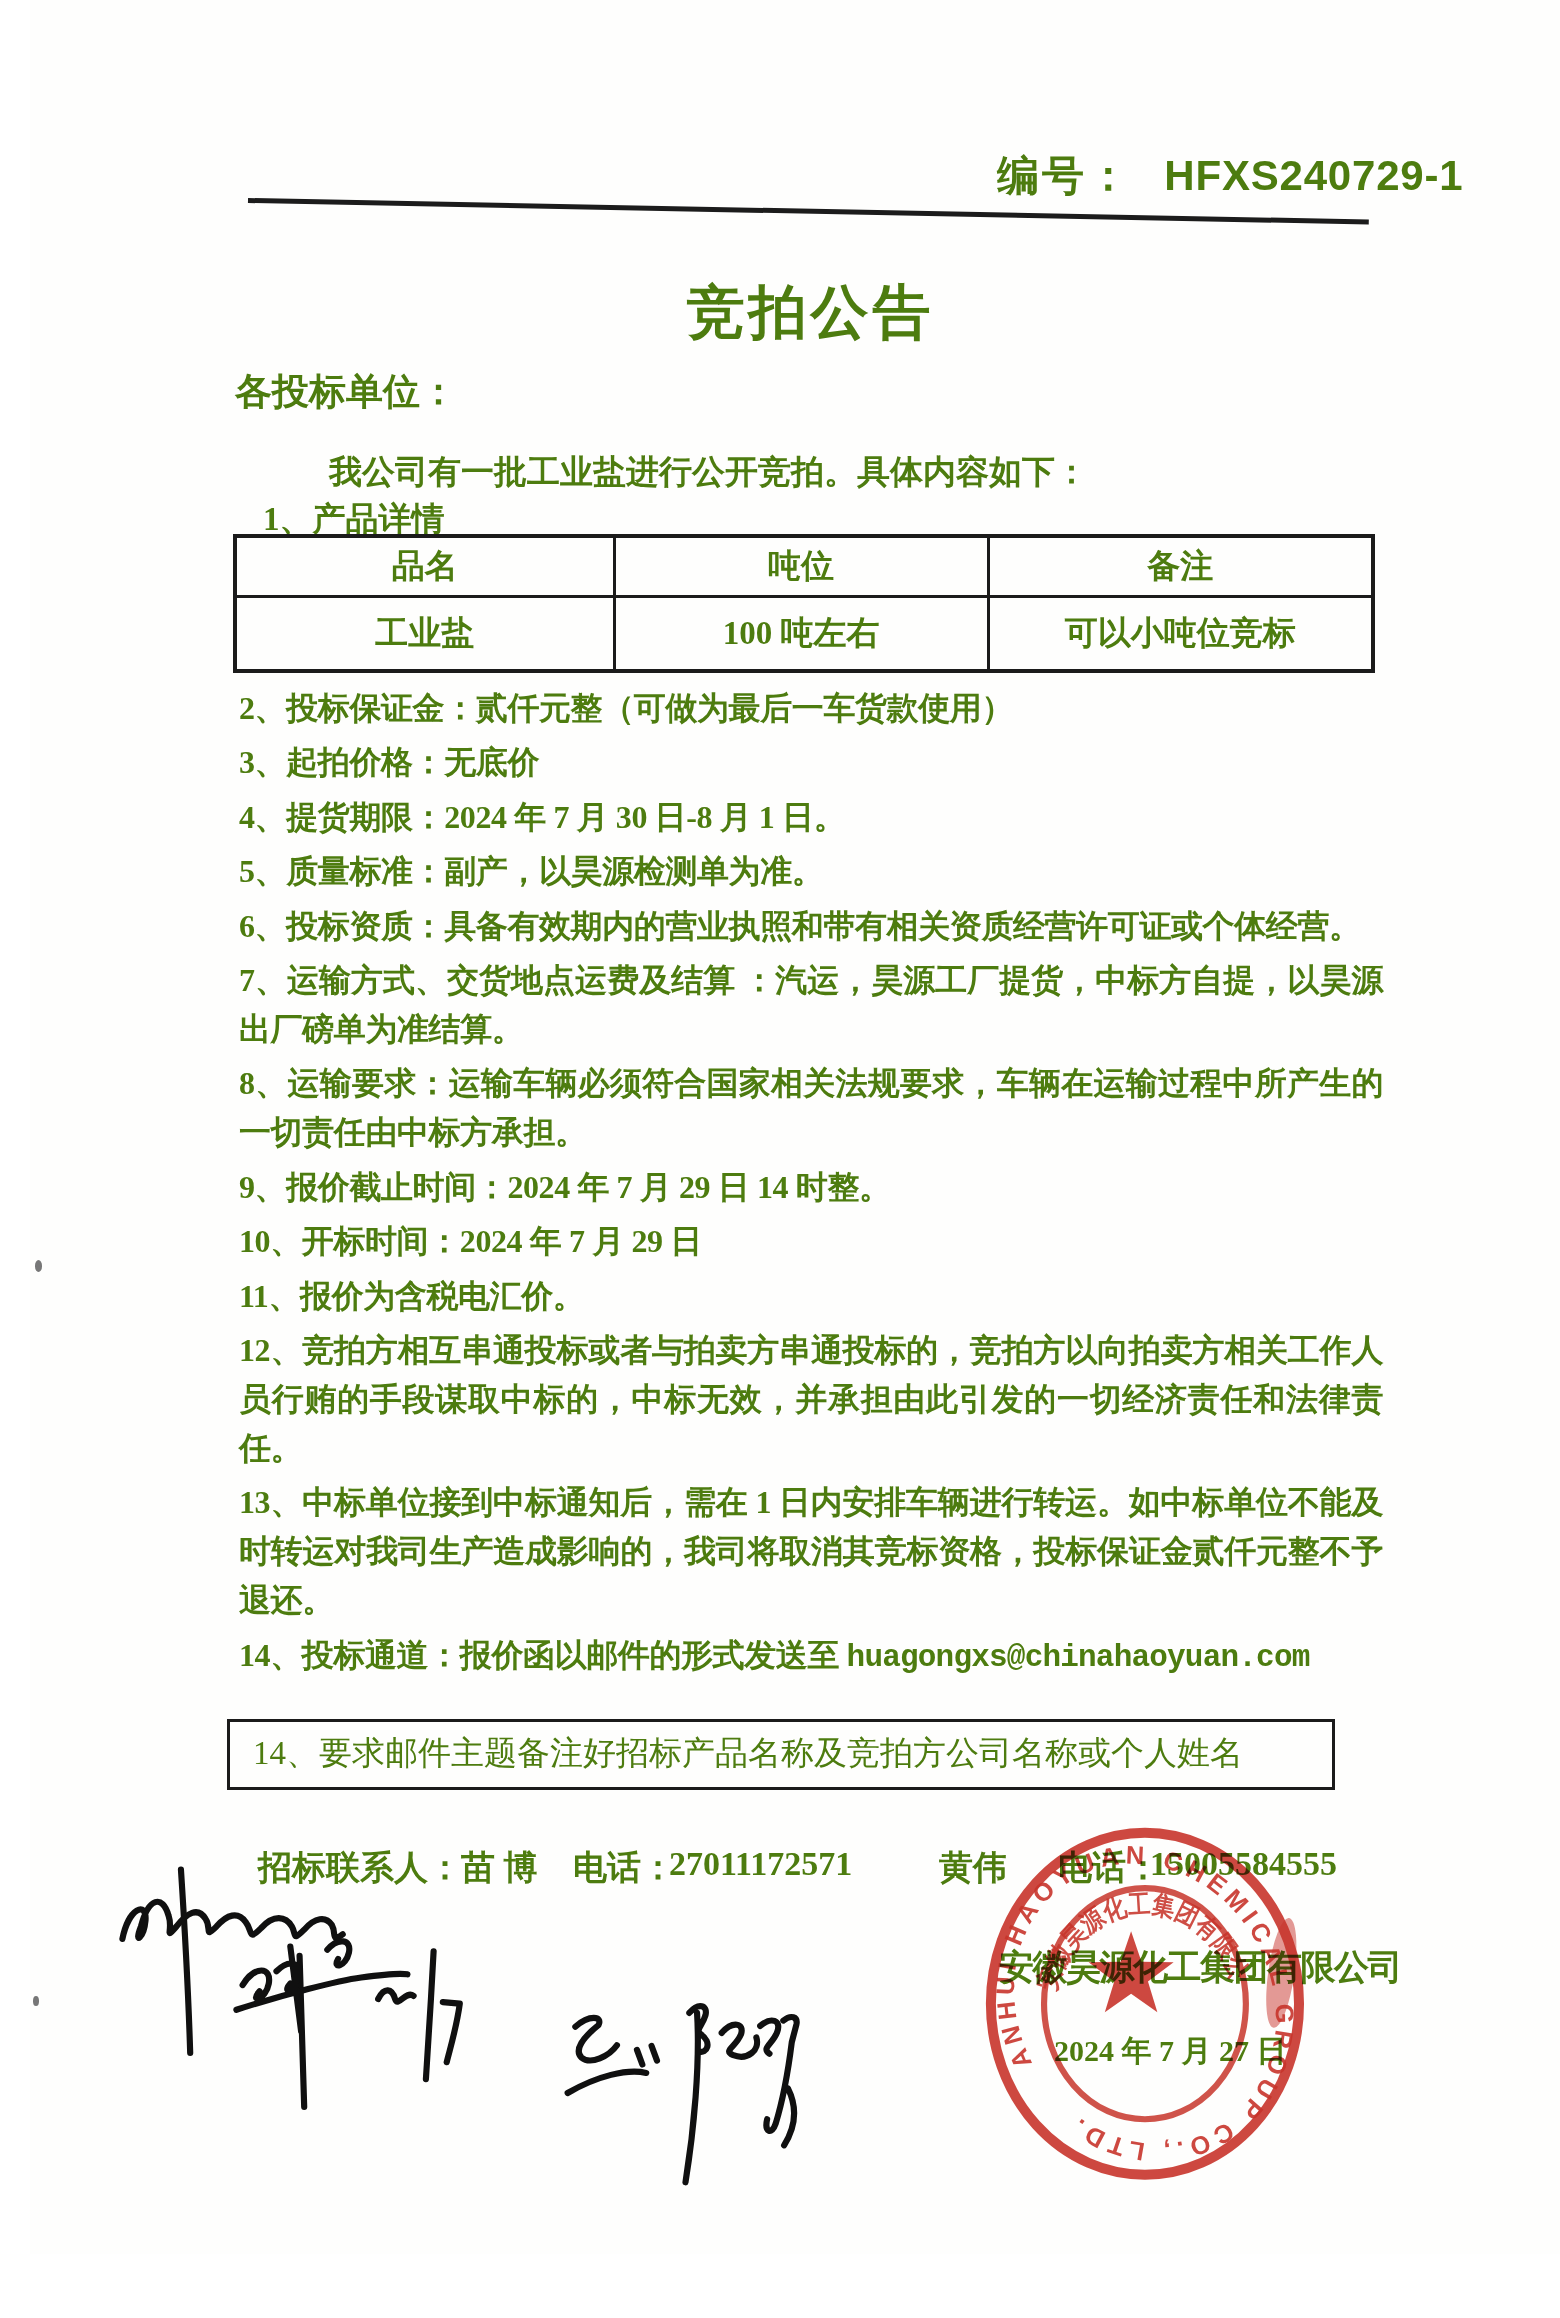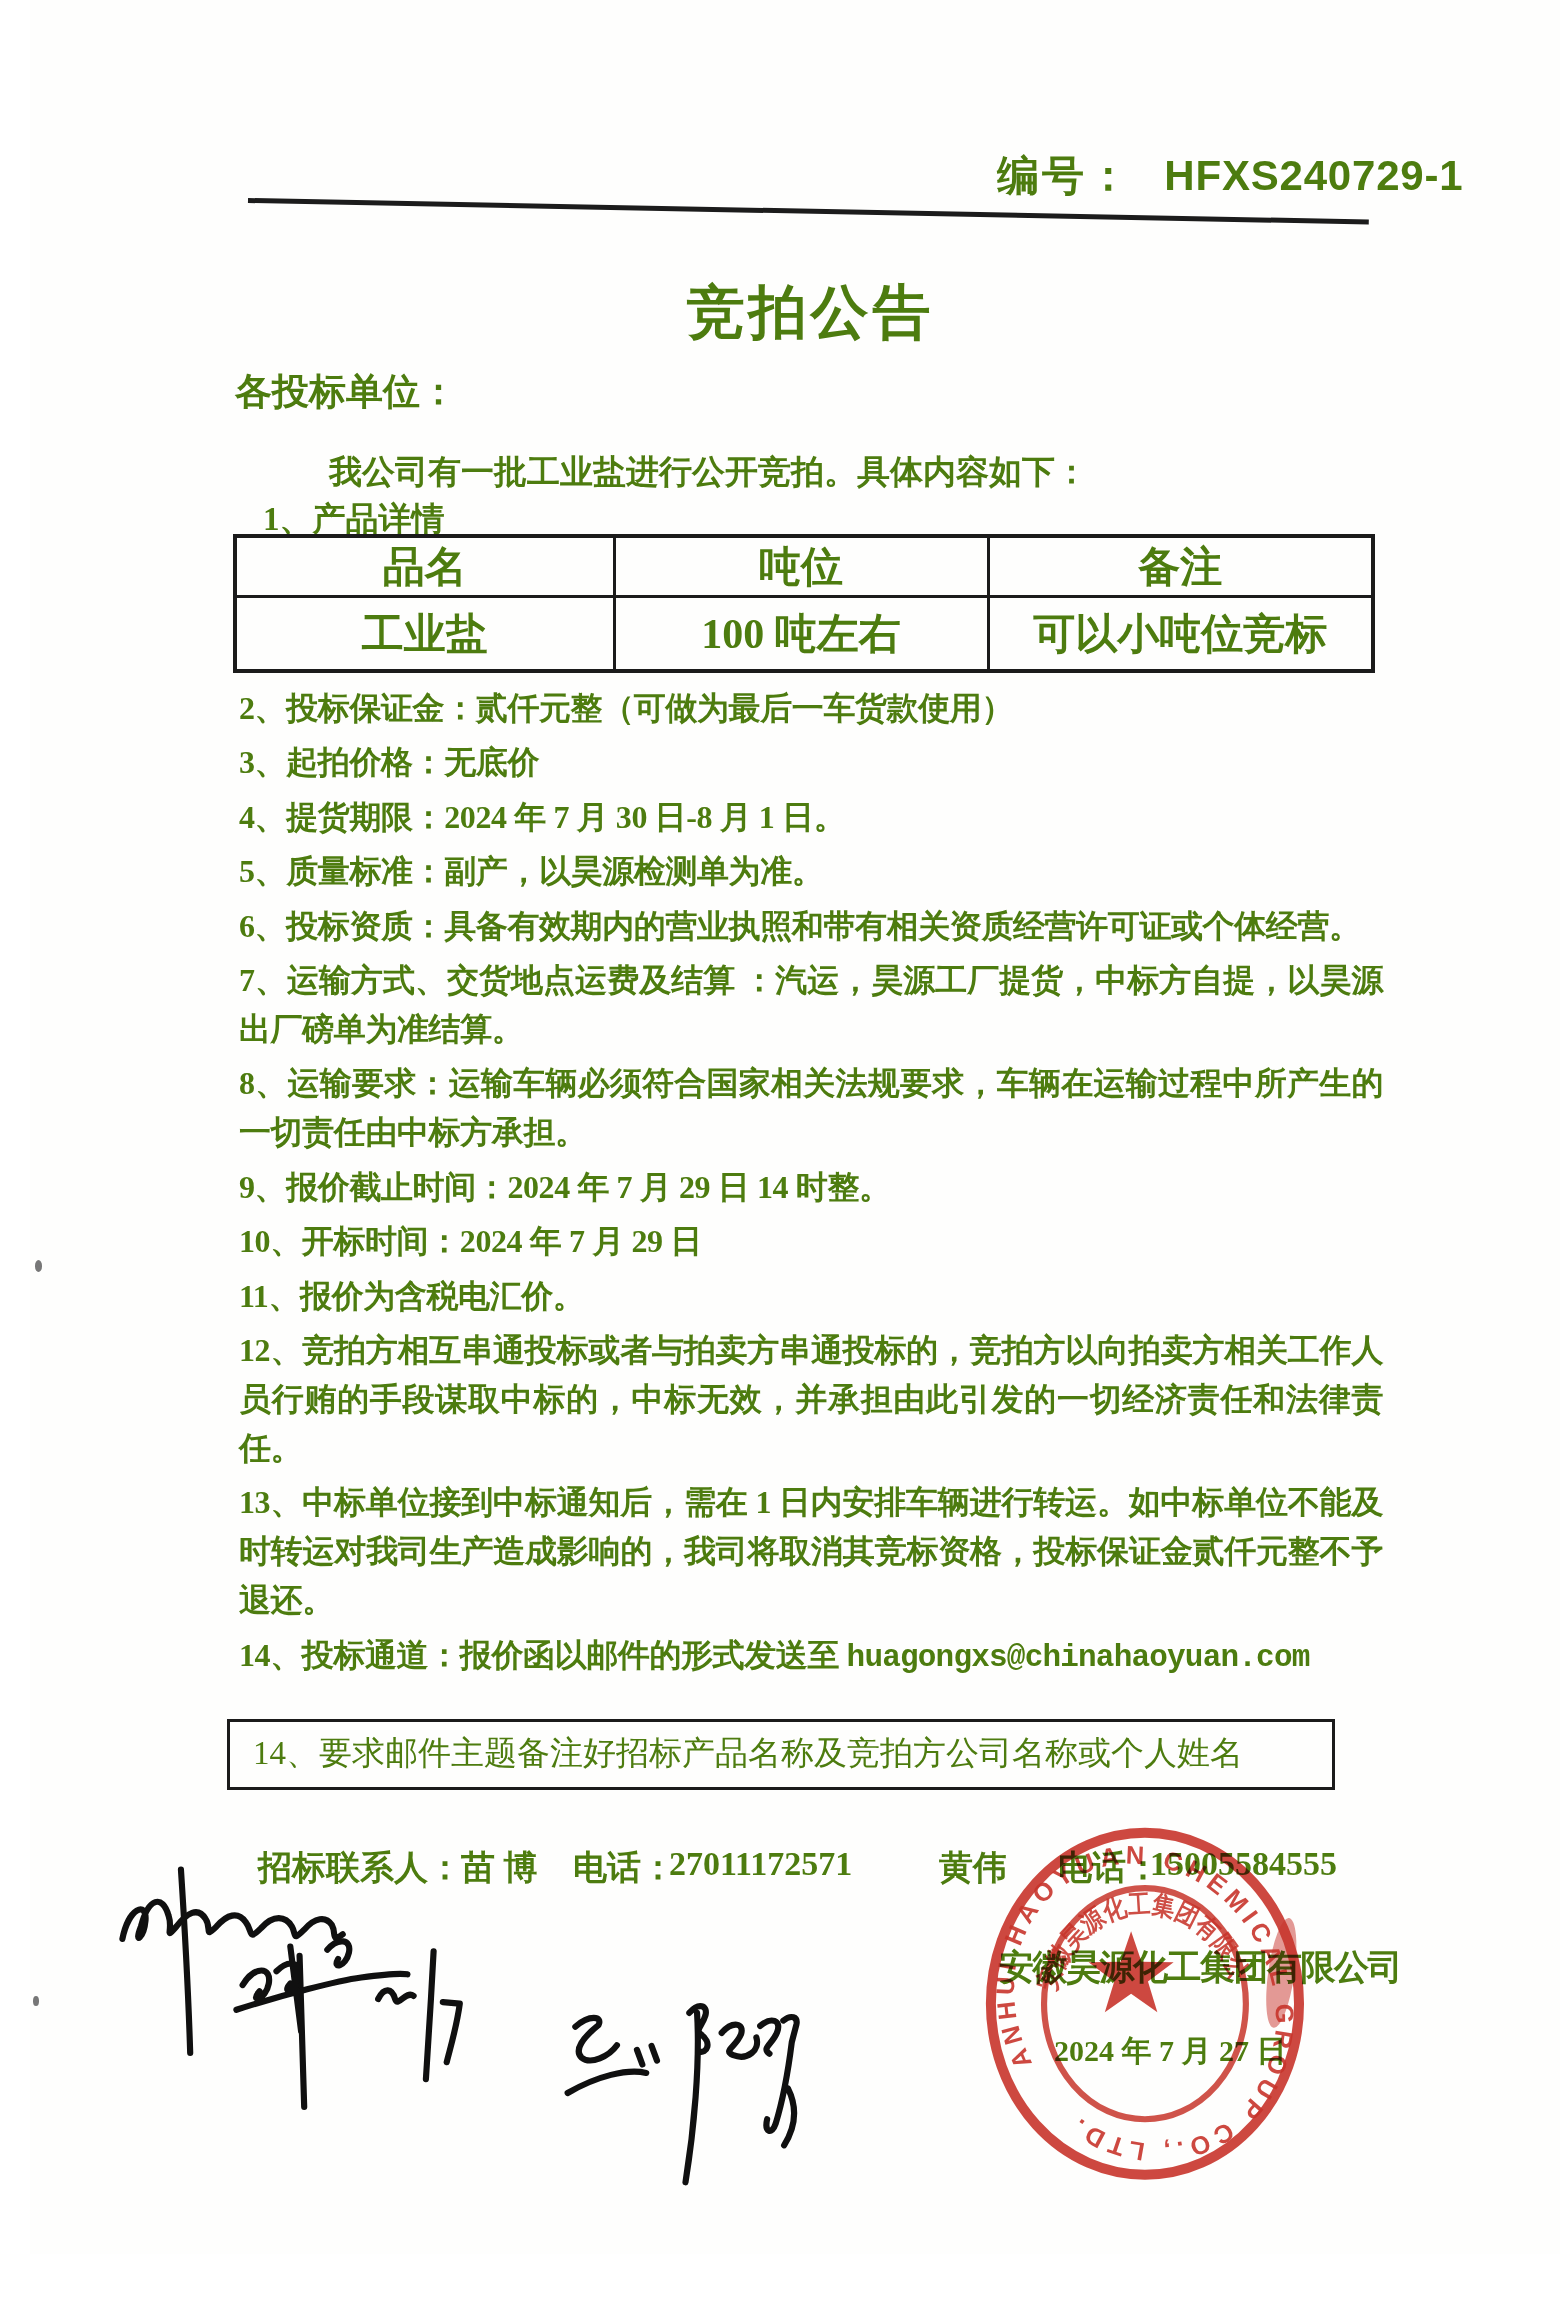--- a/index.html
+++ b/index.html
@@ -29,21 +29,21 @@
   .intro     { position:absolute; left:299px; top:450px; font-size:33px; font-weight:700; }
   .section1  { position:absolute; left:233px; top:497px; font-size:33px; font-weight:700; }
 
   table.product-table {
     position:absolute; left:203px; top:534px; width:1138px;
     border-collapse:collapse; table-layout:fixed;
     border:4.6px solid #1b1b1b; font-weight:700;
   }
   .product-table th, .product-table td {
     border:3.1px solid #1b1b1b; text-align:center; vertical-align:middle;
-    font-size:42px; padding:0;
+    font-size:33px; padding:0;
   }
   .product-table th { height:57px; font-weight:800; }
   .product-table td { height:71px; }
   .col1 { width:379px; } .col2 { width:374px; } .col3 { width:385px; }
 
   .terms {
     position:absolute; left:209px; top:684px; width:1144px;
     font-size:32px; line-height:49px; font-weight:700;
     text-align:justify; letter-spacing:-0.4px;
   }

